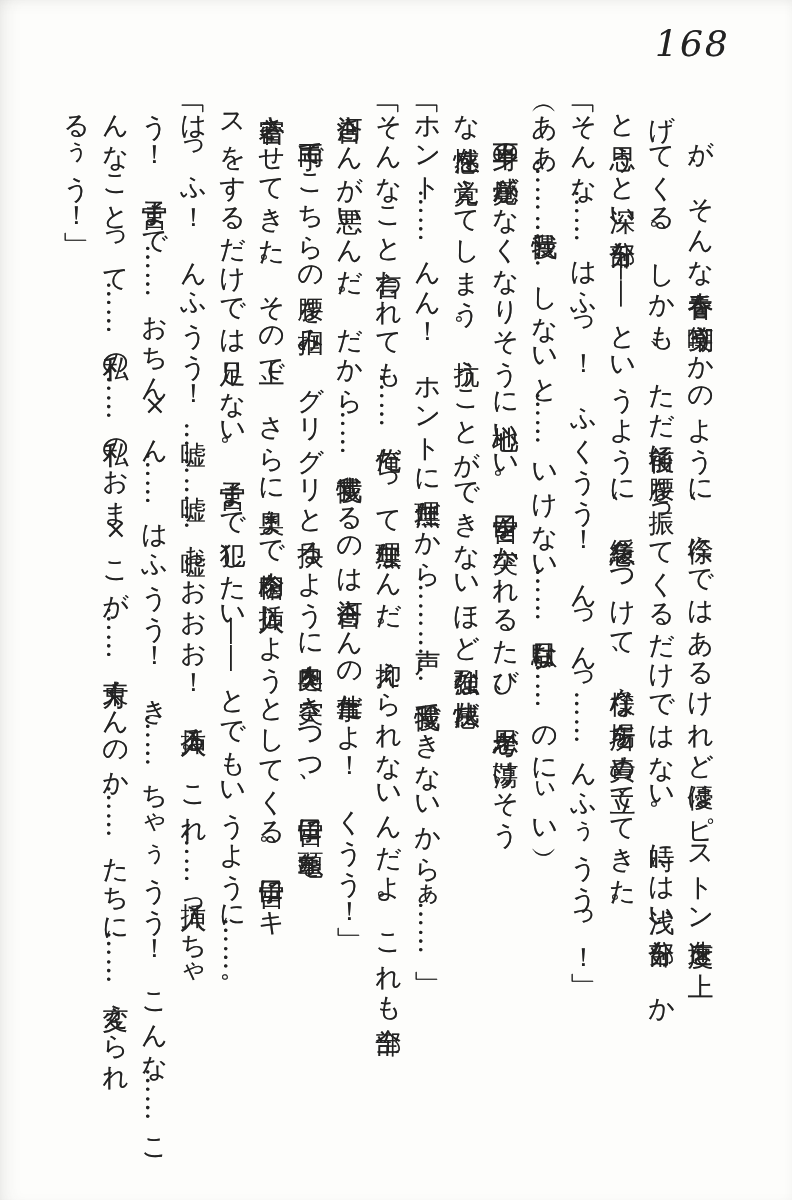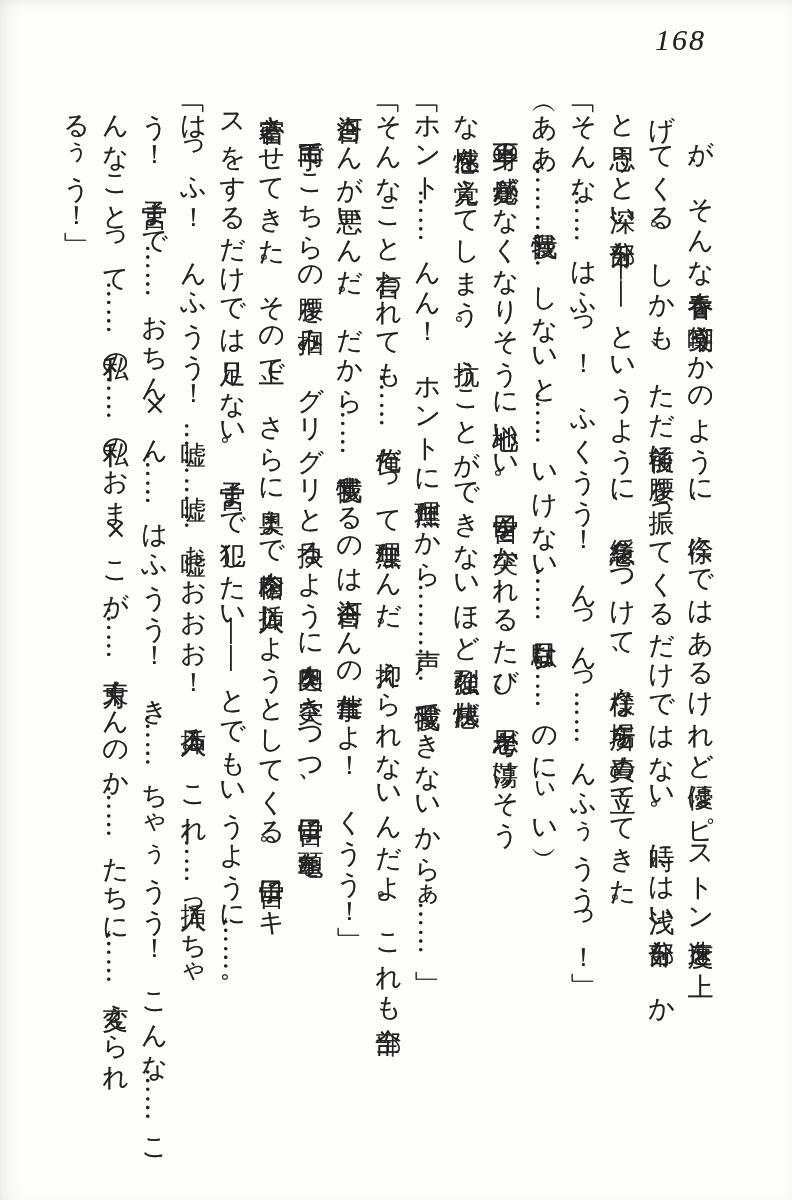--- a/index.html
+++ b/index.html
@@ -20,26 +20,25 @@
     overflow: hidden;
     font-family: "DejaVu Serif", "Liberation Serif", serif;
     box-shadow: inset 14px 0 22px -16px rgba(60,60,60,0.18),
                 inset 0 12px 18px -14px rgba(60,60,60,0.10),
                 inset -6px 0 14px -10px rgba(60,60,60,0.08);
   }
   .page-number {
     position: absolute;
     top: 23px;
     left: 655px;
-    font-size: 30px;
+    font-size: 36px;
     font-style: italic;
     letter-spacing: 2px;
     color: var(--ink, #222);
     text-shadow: 0 0 0.6px rgba(30,30,30,0.45);
-    font-family: Liberation Serif, serif;
   }
   .text-block {
     position: absolute;
     top: 96px;
     right: 72px;
     height: 1030px;
     writing-mode: vertical-rl;
     text-orientation: mixed;
     font-size: 26px;
     line-height: 39px;

